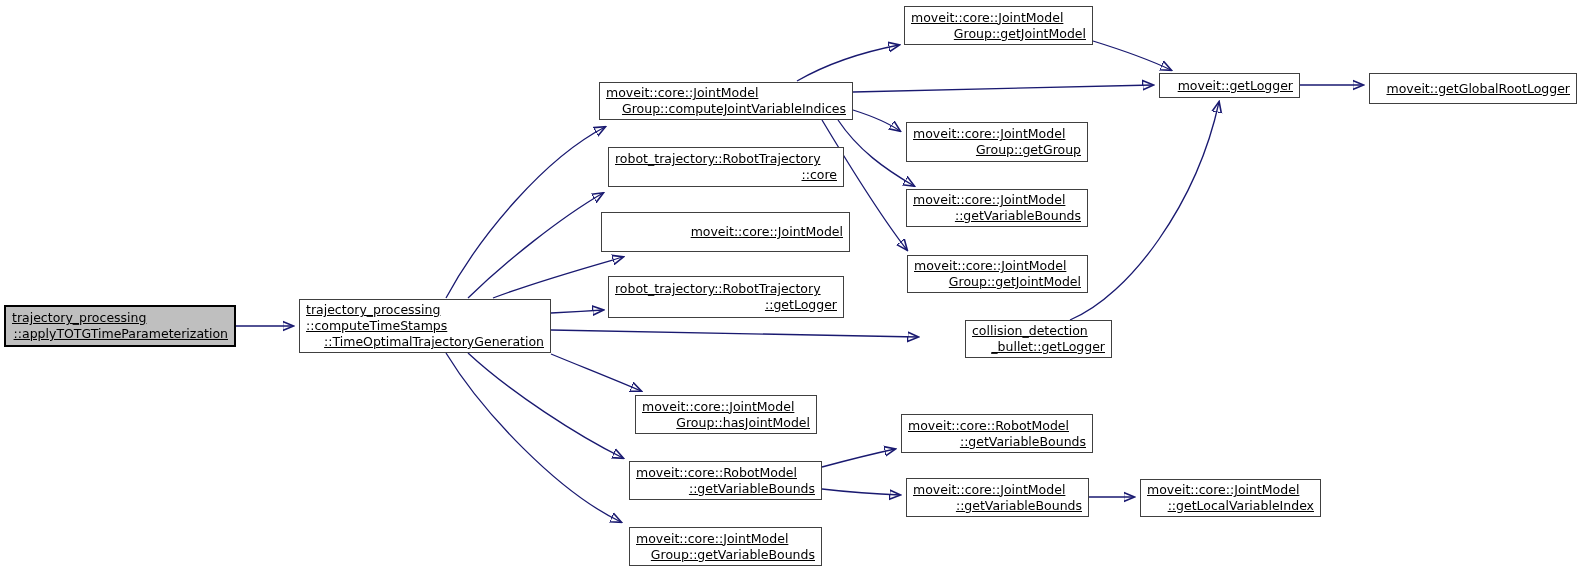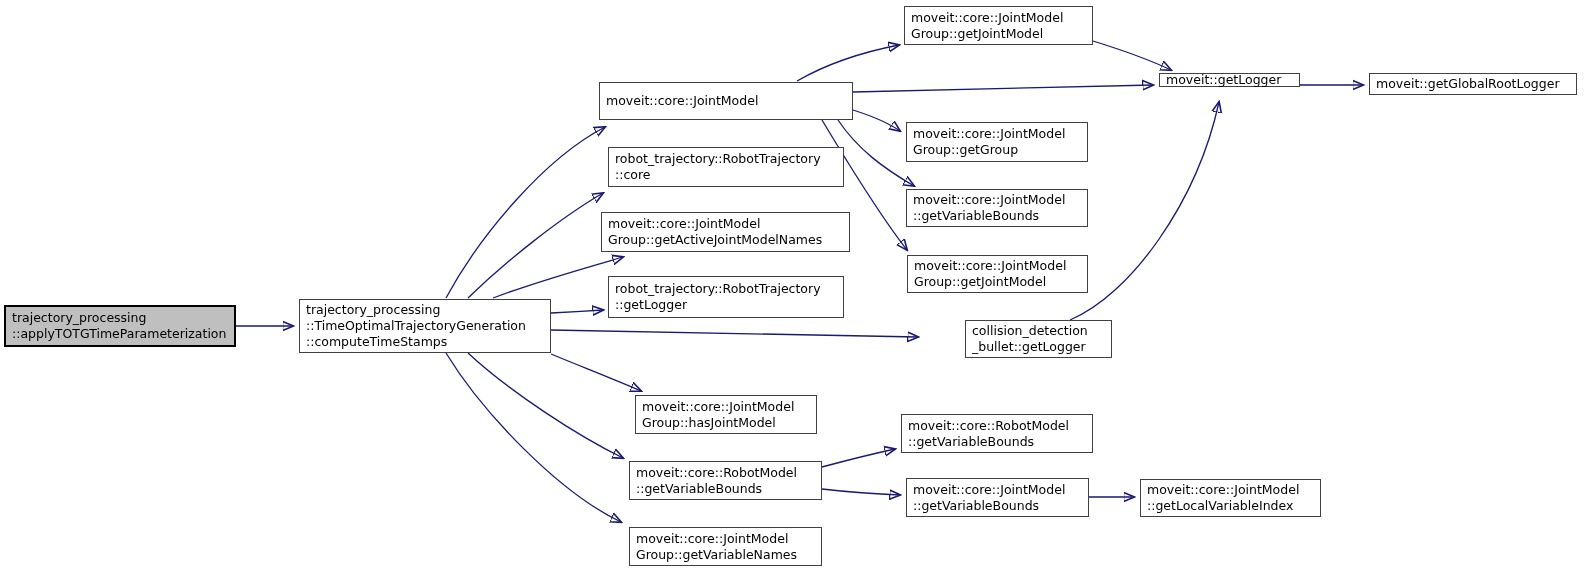--- a/index.html
+++ b/index.html
@@ -33,23 +33,24 @@
     border: 1.4px solid #404040;
     color: #000000;
     font-size: 12.5px;
     line-height: 16px;
     padding: 1px 6px;
     display: flex;
     flex-direction: column;
     justify-content: center;
     white-space: nowrap;
     cursor: pointer;
+    text-decoration: underline;
   }
   .node .node-line { text-align: left; }
-  .node .node-line:last-child { text-align: left; }
+  .node .node-line:last-child { text-align: right; }
   .node.current {
     background: #bfbfbf;
     border: 2px solid #000000;
     cursor: default;
   }
 </style>
 </head>
 <body>
 
 <div id="canvas">
@@ -82,56 +83,56 @@
     <path marker-end="url(#arrow)" d="M1089,497 L1134,497"></path>
   </svg>
 
   <div class="node current" style="left:4px;top:305px;width:232px;height:42px">
       <div class="node-line">trajectory_processing</div>
       <div class="node-line">::applyTOTGTimeParameterization</div>
     </div>
 
   <div class="node" style="left:299px;top:299px;width:252px;height:54px">
       <div class="node-line">trajectory_processing</div>
+      <div class="node-line">::computeTimeStamps</div>
       <div class="node-line">::TimeOptimalTrajectoryGeneration</div>
-      <div class="node-line">::computeTimeStamps</div>
     </div>
 
   <div class="node" style="left:599px;top:82px;width:254px;height:38px">
       <div class="node-line">moveit::core::JointModel</div>
+      <div class="node-line">Group::computeJointVariableIndices</div>
     </div>
 
   <div class="node" style="left:608px;top:147px;width:236px;height:40px">
       <div class="node-line">robot_trajectory::RobotTrajectory</div>
       <div class="node-line">::core</div>
     </div>
 
   <div class="node" style="left:601px;top:212px;width:249px;height:40px">
       <div class="node-line">moveit::core::JointModel</div>
-      <div class="node-line">Group::getActiveJointModelNames</div>
     </div>
 
   <div class="node" style="left:608px;top:276px;width:236px;height:42px">
       <div class="node-line">robot_trajectory::RobotTrajectory</div>
       <div class="node-line">::getLogger</div>
     </div>
 
   <div class="node" style="left:635px;top:395px;width:182px;height:39px">
       <div class="node-line">moveit::core::JointModel</div>
       <div class="node-line">Group::hasJointModel</div>
     </div>
 
   <div class="node" style="left:629px;top:461px;width:193px;height:39px">
       <div class="node-line">moveit::core::RobotModel</div>
       <div class="node-line">::getVariableBounds</div>
     </div>
 
   <div class="node" style="left:629px;top:527px;width:193px;height:39px">
       <div class="node-line">moveit::core::JointModel</div>
-      <div class="node-line">Group::getVariableNames</div>
+      <div class="node-line">Group::getVariableBounds</div>
     </div>
 
   <div class="node" style="left:904px;top:6px;width:189px;height:39px">
       <div class="node-line">moveit::core::JointModel</div>
       <div class="node-line">Group::getJointModel</div>
     </div>
 
   <div class="node" style="left:906px;top:122px;width:182px;height:40px">
       <div class="node-line">moveit::core::JointModel</div>
       <div class="node-line">Group::getGroup</div>
@@ -145,25 +146,25 @@
   <div class="node" style="left:907px;top:255px;width:181px;height:38px">
       <div class="node-line">moveit::core::JointModel</div>
       <div class="node-line">Group::getJointModel</div>
     </div>
 
   <div class="node" style="left:965px;top:320px;width:147px;height:38px">
       <div class="node-line">collision_detection</div>
       <div class="node-line">_bullet::getLogger</div>
     </div>
 
-  <div class="node" style="left:1159px;top:73px;width:141px;height:14px">
+  <div class="node" style="left:1159px;top:73px;width:141px;height:25px">
       <div class="node-line">moveit::getLogger</div>
     </div>
 
-  <div class="node" style="left:1369px;top:73px;width:208px;height:22px">
+  <div class="node" style="left:1369px;top:73px;width:208px;height:31px">
       <div class="node-line">moveit::getGlobalRootLogger</div>
     </div>
 
   <div class="node" style="left:901px;top:414px;width:192px;height:39px">
       <div class="node-line">moveit::core::RobotModel</div>
       <div class="node-line">::getVariableBounds</div>
     </div>
 
   <div class="node" style="left:906px;top:478px;width:183px;height:39px">
       <div class="node-line">moveit::core::JointModel</div>

